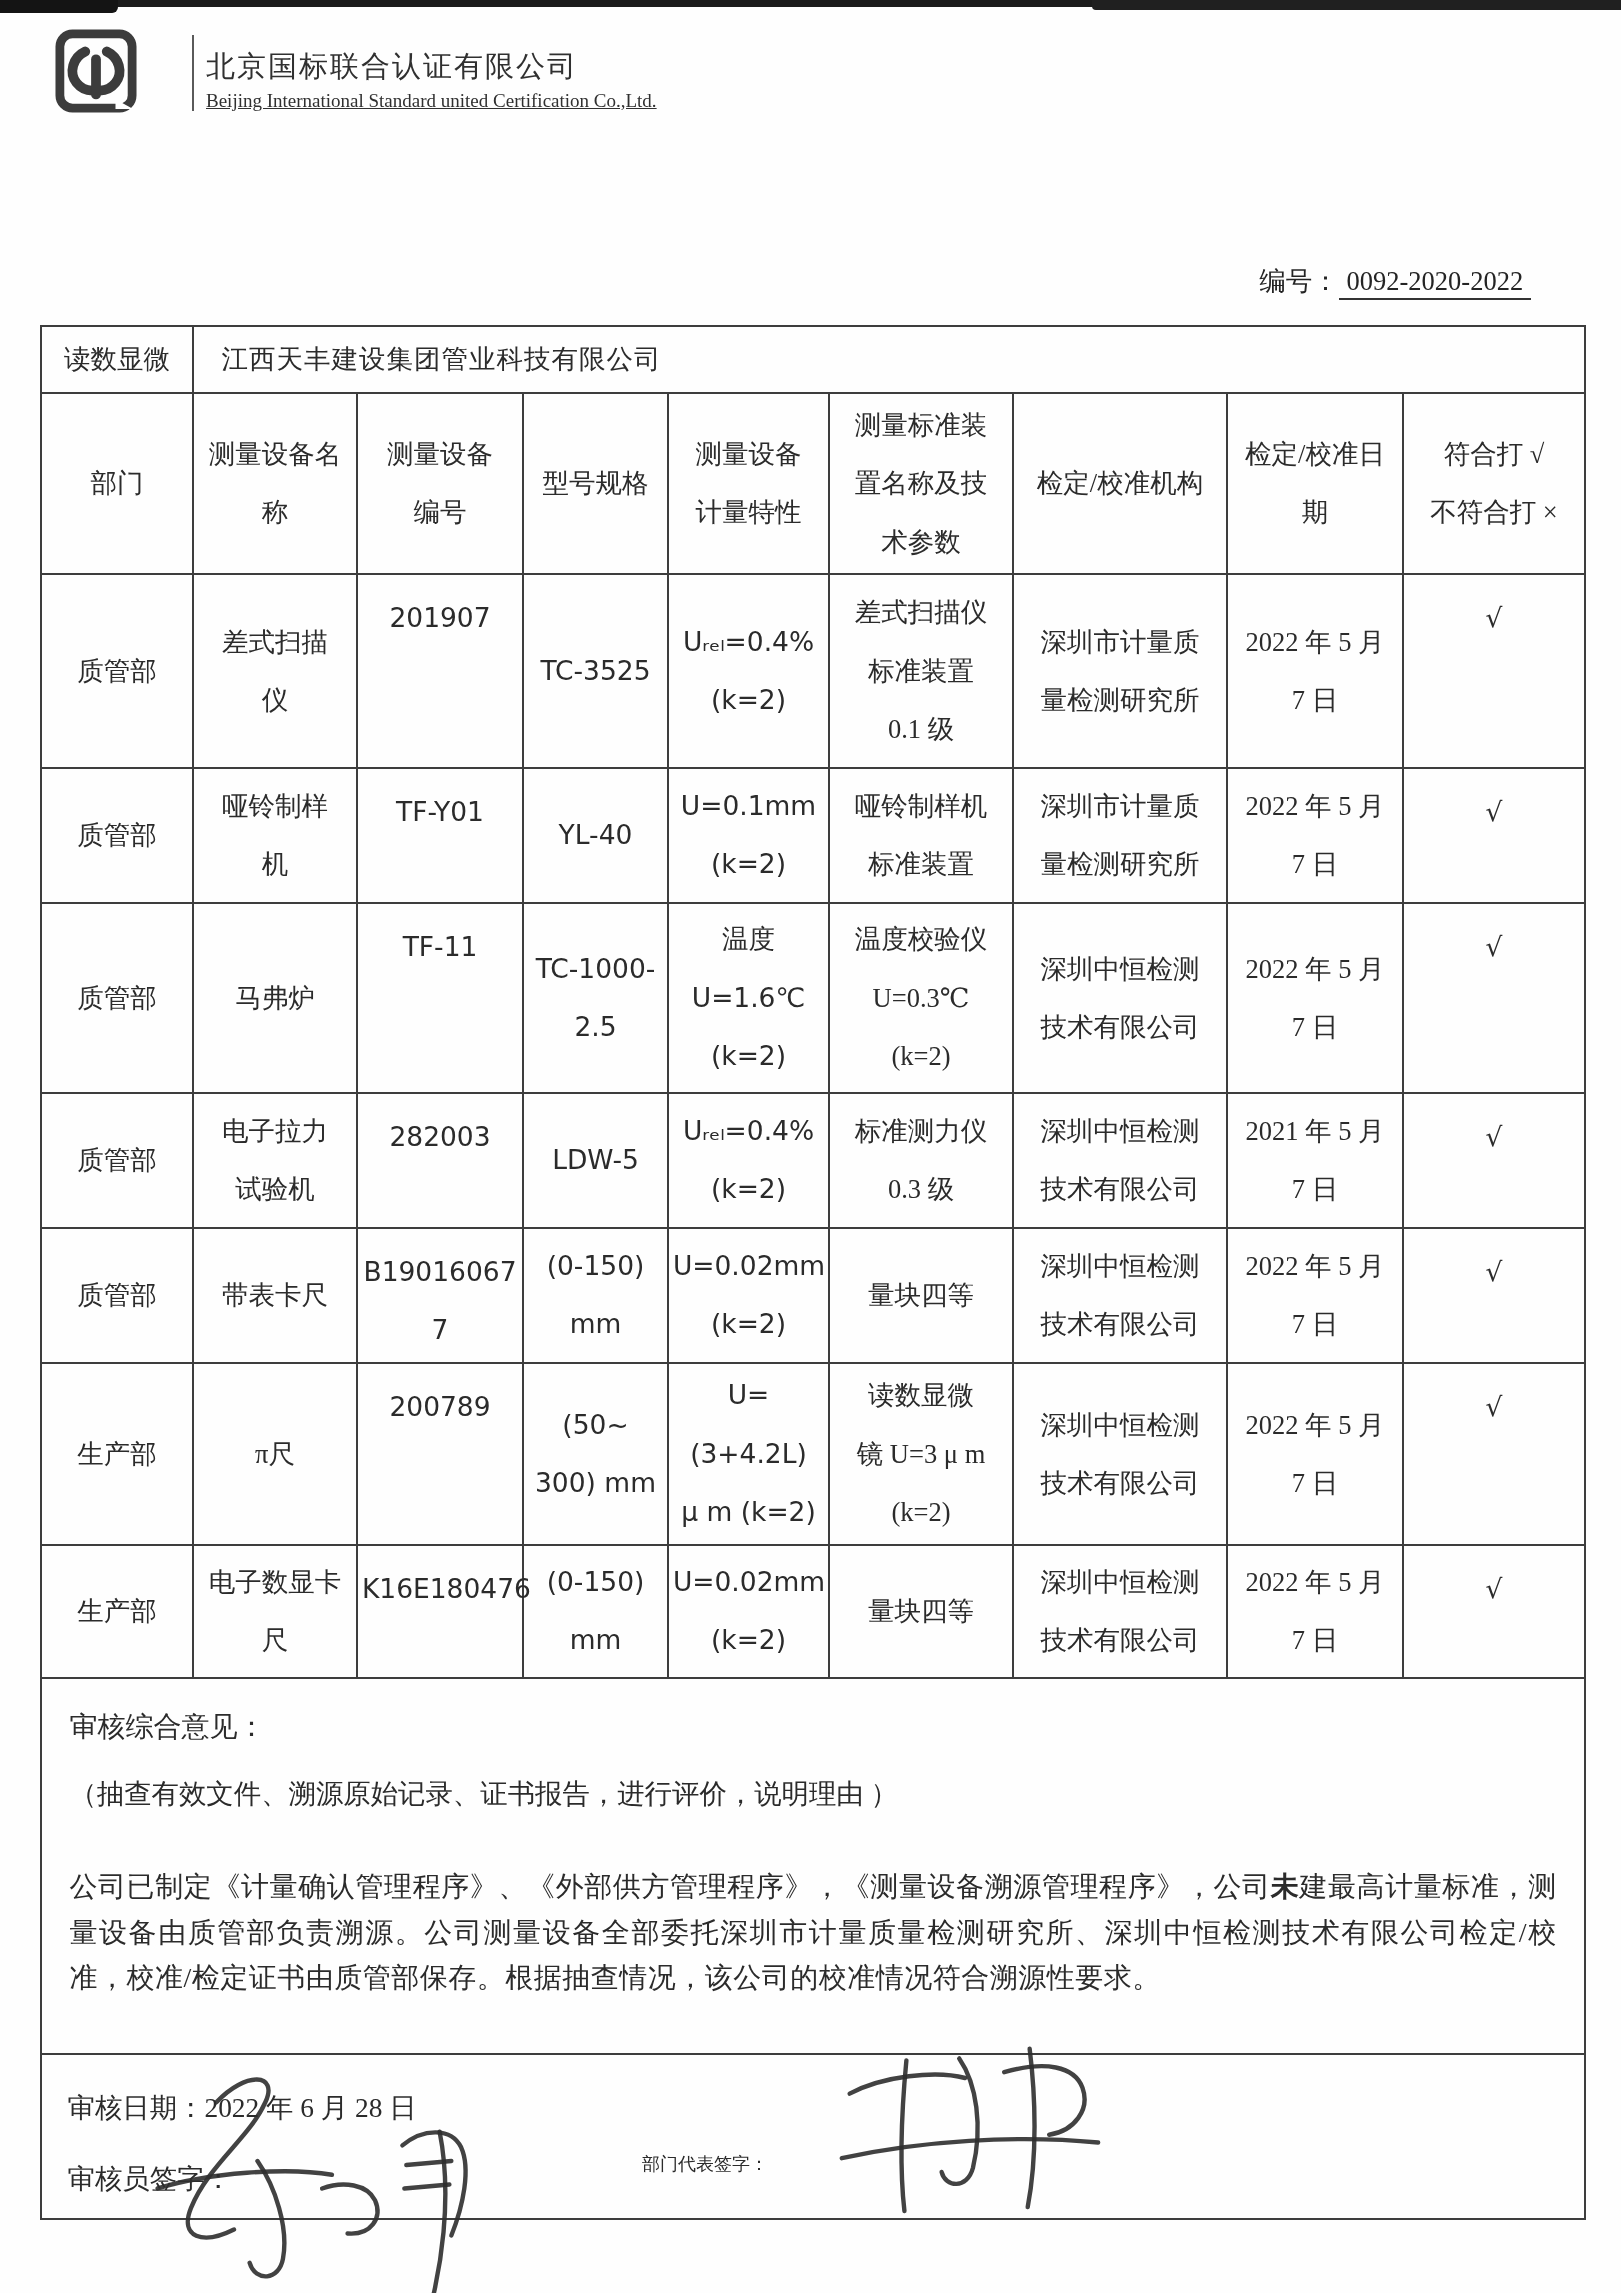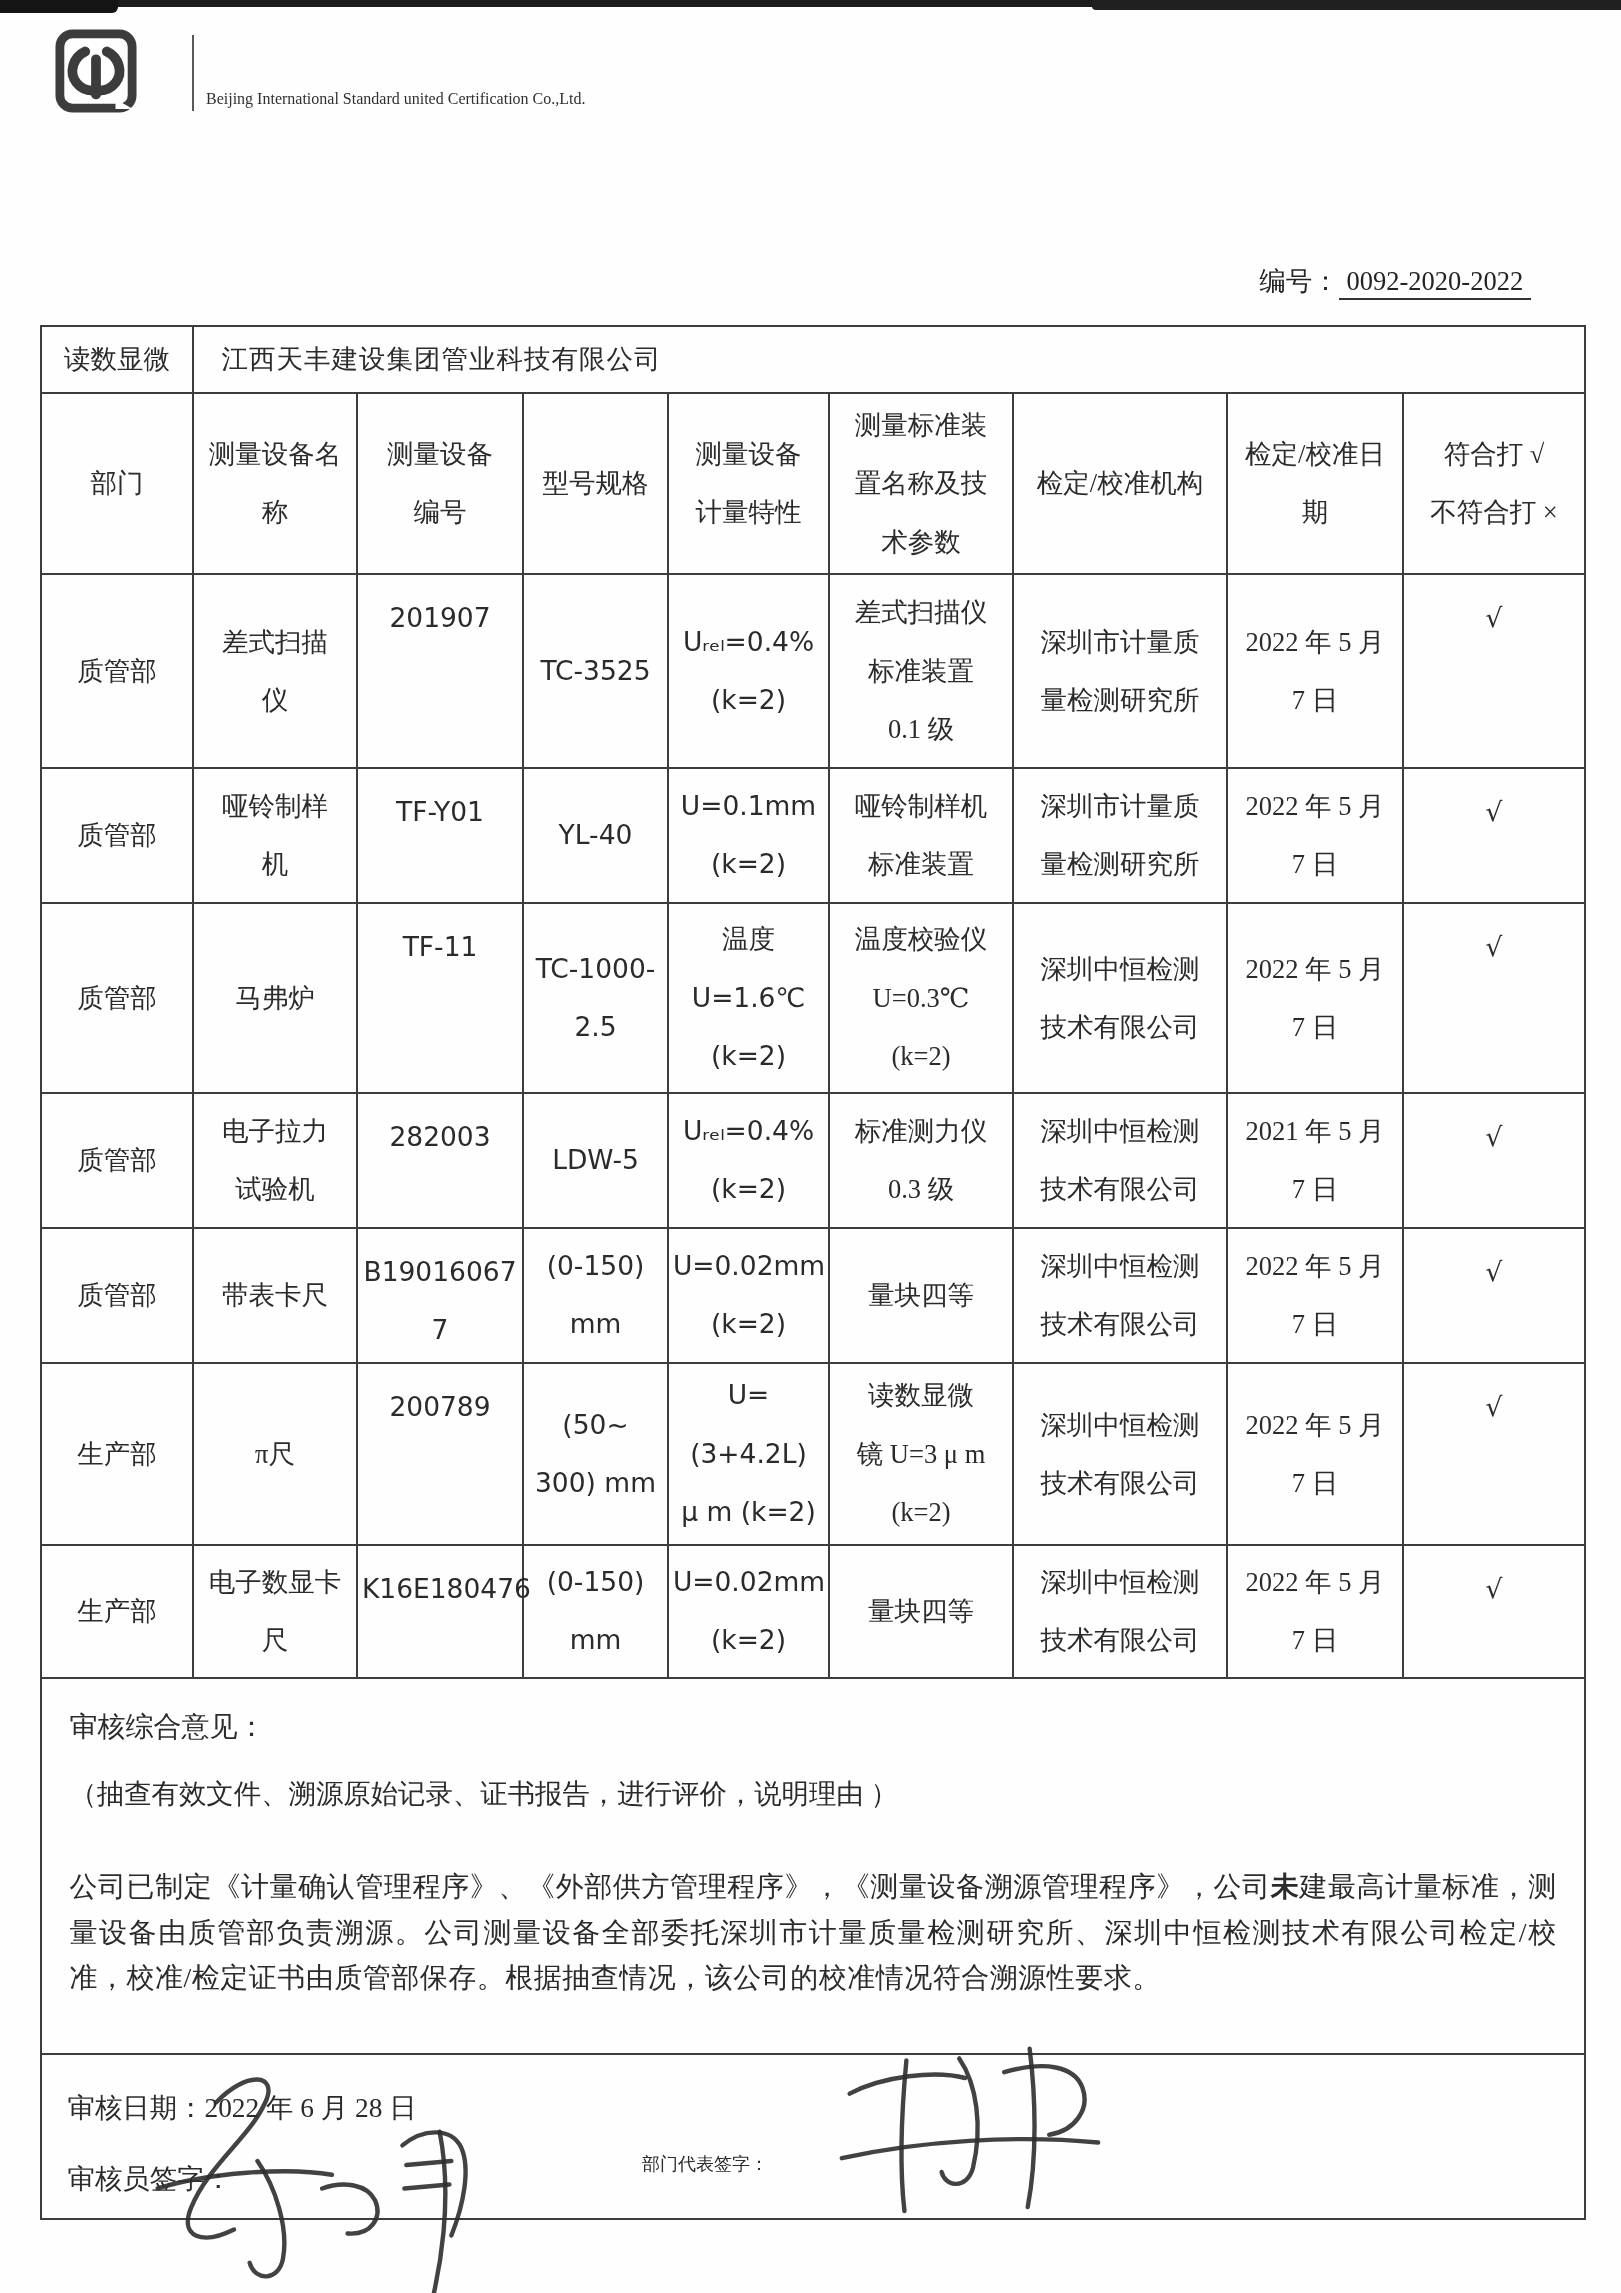--- a/index.html
+++ b/index.html
@@ -7,21 +7,21 @@
         font-family:"Liberation Serif","DejaVu Serif",serif;color:#2b2b2b;}
   
   .scan-band{position:absolute;top:0;left:0;width:100%;height:6.9px;background:#1c1c1c;}
   .scan-blob-l{position:absolute;top:0;left:0;width:118px;height:12.7px;background:#141414;border-radius:0 0 5.9px 0;}
   .scan-blob-r{position:absolute;top:0;right:0;width:529px;height:9.8px;background:#202020;border-radius:0 0 0 3.9px;}
 
   
   .logo{position:absolute;left:55px;top:29px;}
   .hdr-divider{position:absolute;left:192px;top:35px;width:2px;height:76px;background:#5a5a5a;}
   .company-cn{position:absolute;left:206px;top:47px;font-size:29px;letter-spacing:2px;color:#303030;}
-  .company-en{position:absolute;left:206px;top:90px;font-size:16px;color:#303030;}
+  .company-en{position:absolute;left:206px;top:90px;font-size:19px;color:#303030;text-decoration:underline;}
   .doc-code{position:absolute;right:98px;top:78px;font-size:25.5px;color:#242424;letter-spacing:1px;}
 
   .title{position:absolute;left:0;top:174px;width:100%;text-align:center;
          font-size:41px;font-weight:bold;letter-spacing:5.9px;color:#1f1f1f;}
   .doc-number{position:absolute;right:90px;top:263px;font-size:26.5px;color:#242424;}
   .doc-number .num{font-family:"Liberation Serif","DejaVu Serif",serif;border-bottom:2px solid #333;padding:0 7.8px 2px 7.8px;}
 
   
   table.main{position:absolute;left:40px;top:325px;width:1544px;border-collapse:collapse;table-layout:fixed;}
   table.main td{border:2px solid #3d3d3d;text-align:center;vertical-align:middle;
@@ -63,20 +63,21 @@
   <div class="scan-blob-r"></div>
 
   <svg class="logo" width="82" height="84" viewBox="0 0 84 86">
     <rect x="5" y="5" width="74" height="76" rx="13" fill="none" stroke="#3c3c3c" stroke-width="9"></rect>
     <path d="M31 23 C18 29 14 45 22 55 C26 60 32 63 38 63" fill="none" stroke="#3c3c3c" stroke-width="10" stroke-linecap="round"></path>
     <path d="M53 23 C66 29 70 45 62 55 C58 60 52 63 46 63" fill="none" stroke="#3c3c3c" stroke-width="10" stroke-linecap="round"></path>
     <path d="M42 31 L42 67" stroke="#3c3c3c" stroke-width="10" stroke-linecap="round"></path>
     <path d="M62 72 L80 82 L62 82 Z" fill="#ffffff"></path>
   </svg>
   <div class="hdr-divider"></div>
+  <div class="company-cn">北京国标联合认证有限公司</div>
   <div class="company-en">Beijing International Standard united Certification Co.,Ltd.</div>
 
 
   <div class="doc-number">
     <span>编号：</span><span class="num">0092-2020-2022</span>
   </div>
 
   <table class="main">
     <colgroup>
       <col style="width:152px">

